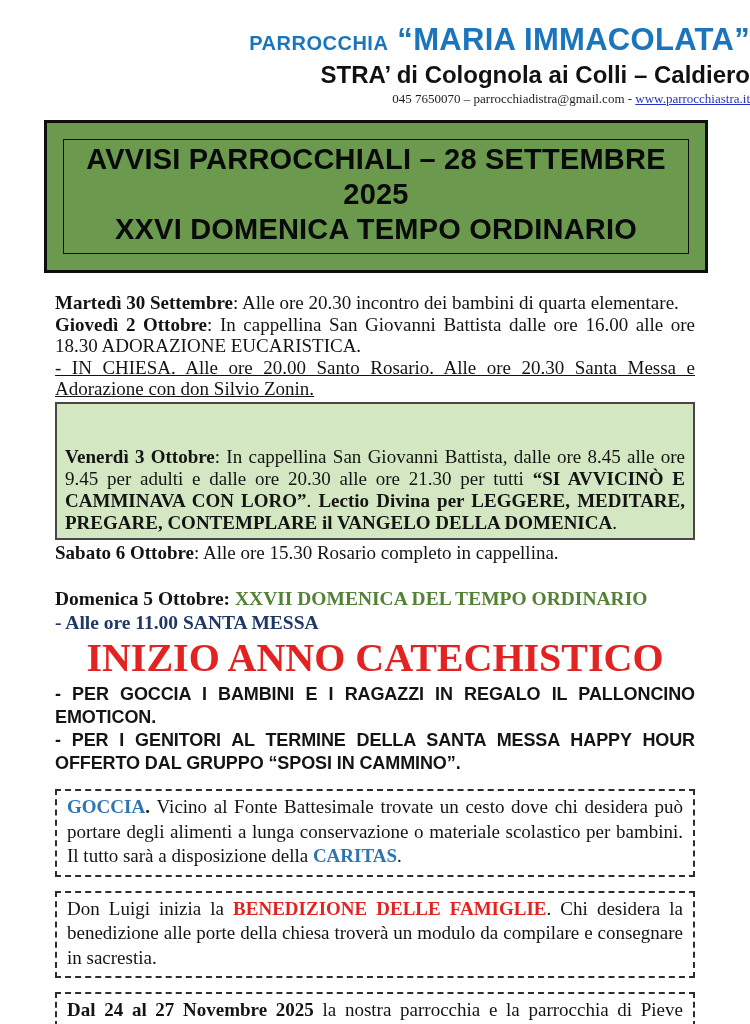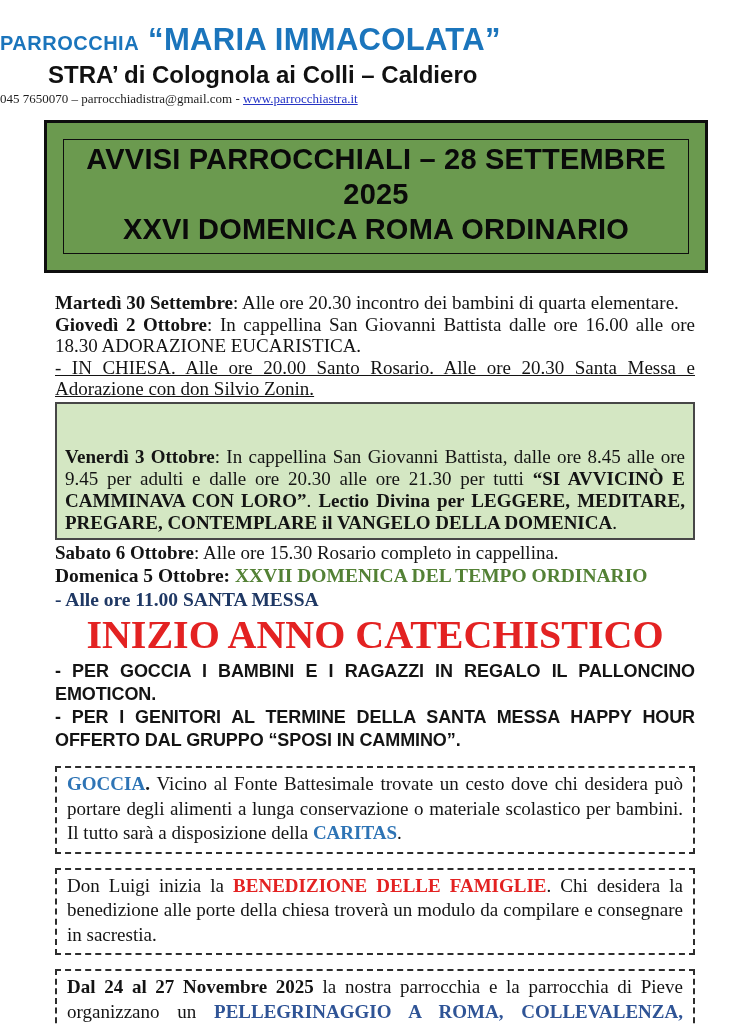--- a/index.html
+++ b/index.html
@@ -2,21 +2,21 @@
 <html lang="it" style="--header-blue: #1b75bc; --link-blue: #2533c4; --banner-green: #6b9a4f; --box-green: #d4e7c3; --red: #e32222; --blue: #2e74b5; --navy: #1f3864; --steel: #2f5496; --green: #538135; --ink: #141414;"><head>
 <meta charset="utf-8">
 <style>
   html,body{margin:0;padding:0;background:#ffffff;}
   .page{
     width:750px;height:1024px;margin:0 auto;background:#ffffff;
     color:var(--ink,#141414);font-family:"Liberation Serif",serif;
     overflow:hidden;box-sizing:border-box;
   }
   
-  .masthead{padding-top:22px;text-align:left;}
+  .masthead{padding-top:22px;text-align:right;}
   .parish-label{
     color:var(--header-blue);font-family:"Liberation Sans",sans-serif;
     font-weight:800;font-size:20px;letter-spacing:.5px;margin-right:9px;
   }
   .parish-name{
     color:var(--header-blue);font-family:"Liberation Sans",sans-serif;
     font-weight:800;font-size:31px;letter-spacing:.3px;
   }
   .location{
     font-family:"Liberation Sans",sans-serif;font-weight:700;
@@ -35,21 +35,21 @@
     font-size:29px;line-height:35px;color:#0a0a0a;letter-spacing:.2px;
   }
   
   .content{margin:19px 55px 0;font-size:19px;line-height:21.5px;}
   .body-p{margin:0;text-align:justify;}
   .friday-box{
     background:var(--box-green);border:2px solid #474747;
     padding:2px 8px 4px;margin:2px 0 2px;
   }
   .friday-box .body-p{line-height:22px;margin-top:40px;}
-  .sunday{margin-top:1px;}
+  .sunday{margin-top:24px;}
   .sunday-heading,.sunday-mass{margin:0;font-size:19.5px;line-height:24px;}
   .catechism-title{
     margin:1px 0 3px;text-align:center;color:var(--red);
     font-size:40px;line-height:44px;font-weight:700;
     font-family:"Liberation Serif",serif;
   }
   .bullet{
     margin:0;font-family:"Liberation Sans",sans-serif;font-weight:800;
     font-size:18px;line-height:23px;text-align:justify;letter-spacing:-0.1px;
   }
@@ -75,21 +75,21 @@
     </div>
     <div class="location">STRA’ di Colognola ai Colli – Caldiero</div>
     <div class="contact">
       <span>045 7650070 – parrocchiadistra@gmail.com - </span><a href="#" class="website">www.parrocchiastra.it</a>
     </div>
   </header>
 
   <div class="banner">
     <div class="banner-inner">
       <div>AVVISI PARROCCHIALI – 28 SETTEMBRE 2025</div>
-      <div>XXVI DOMENICA ROMA ORDINARIO</div>
+      <div>XXVI DOMENICA TEMPO ORDINARIO</div>
     </div>
   </div>
 
   <main class="content">
     <p class="body-p"><span class="seg-b">Martedì 30 Settembre</span><span>: Alle ore 20.30 incontro dei bambini di quarta elementare.</span></p>
     <p class="body-p"><span class="seg-b">Giovedì 2 Ottobre</span><span>: In cappellina San Giovanni Battista dalle ore 16.00 alle ore 18.30 ADORAZIONE EUCARISTICA.</span></p>
     <p class="body-p"><span class="seg-u">- IN CHIESA. Alle ore 20.00 Santo Rosario. Alle ore 20.30 Santa Messa e Adorazione con don Silvio Zonin.</span></p>
 
     <div class="friday-box">
       <p class="body-p"><span class="seg-b">Venerdì 3 Ottobre</span><span>: In cappellina San Giovanni Battista, dalle ore 8.45 alle ore 9.45 per adulti e dalle ore 20.30 alle ore 21.30 per tutti </span><span class="seg-b">“SI AVVICINÒ E CAMMINAVA CON LORO”</span><span>. </span><span class="seg-b">Lectio Divina per LEGGERE, MEDITARE, PREGARE, CONTEMPLARE il VANGELO DELLA DOMENICA</span><span>.</span></p>

